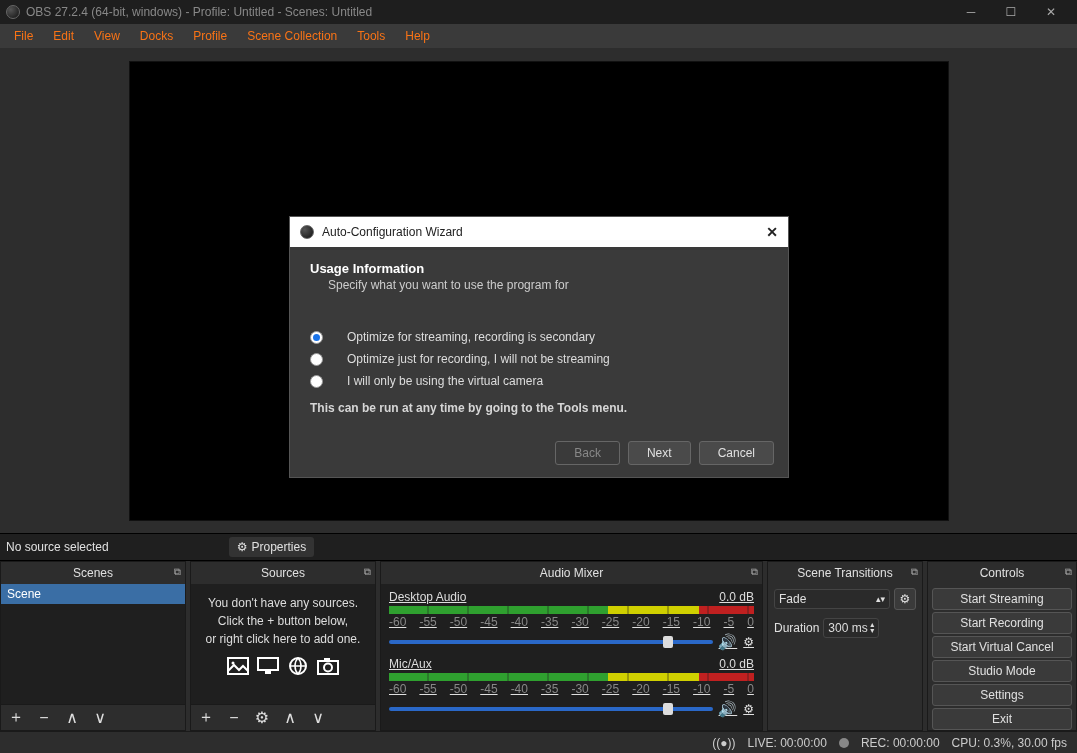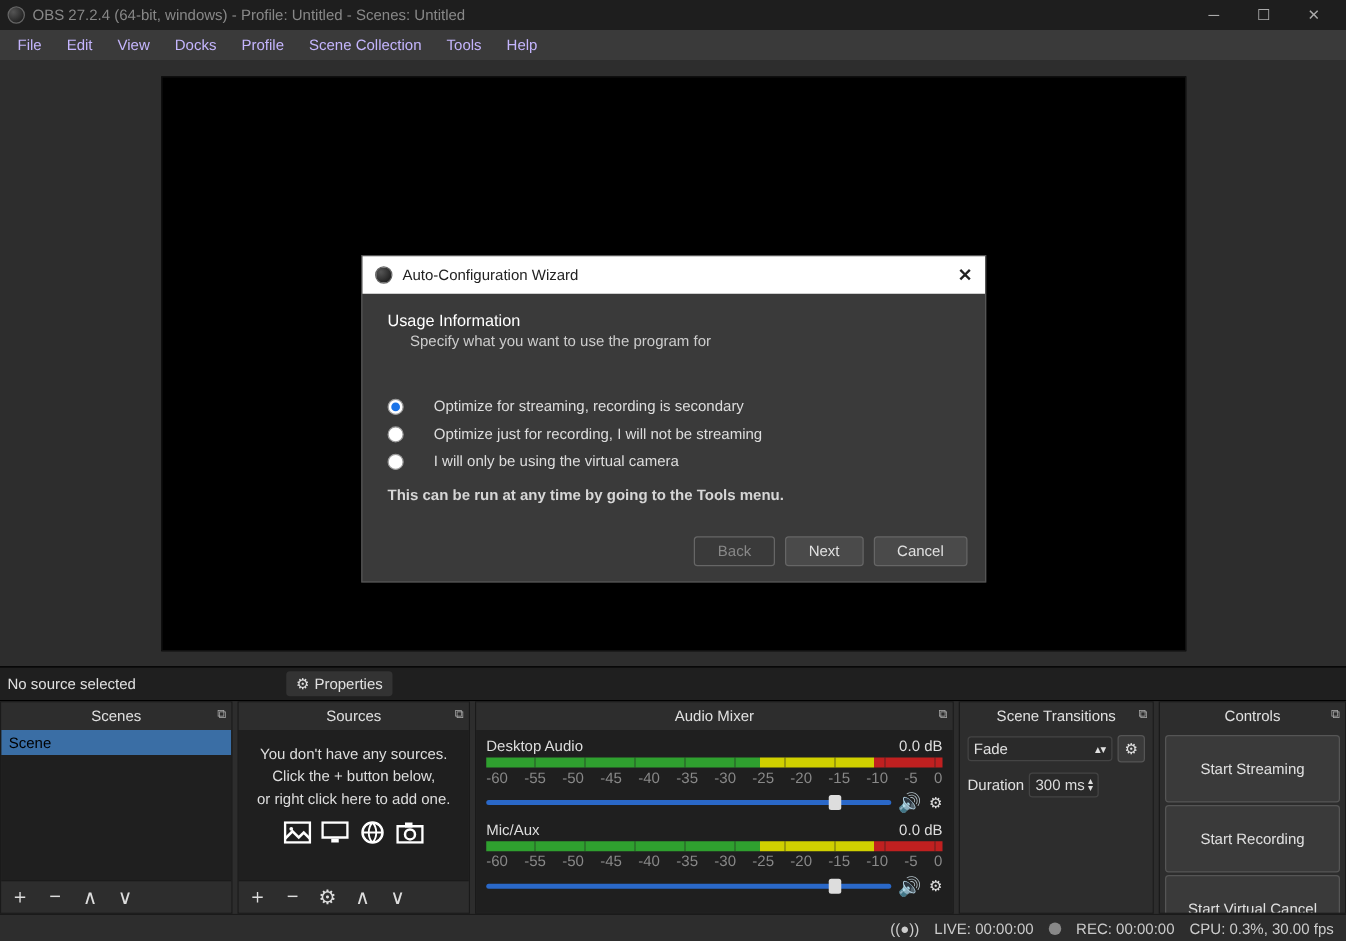--- a/index.html
+++ b/index.html
@@ -8,21 +8,21 @@
 
 .titlebar { height: 24px; background: #1e1e1e; display: flex; align-items: center; padding: 0 6px; justify-content: space-between; }
 .titlebar-left { display: flex; align-items: center; gap: 6px; }
 .titlebar-title { color: #888; font-size: 12px; }
 .titlebar-btns { display: flex; gap: 0; }
 .titlebar-btn { width: 40px; height: 24px; display: flex; align-items: center; justify-content: center; color: #aaa; }
 .obs-logo { width: 14px; height: 14px; border-radius: 50%; background: radial-gradient(circle at 30% 30%, #555, #111); border: 1px solid #666; }
 
 
 .menubar { height: 24px; background: #3a3a3a; display: flex; align-items: center; padding: 0 4px; }
-.menu-item { padding: 4px 10px; color: #c4b5fd; }
+.menu-item { padding: 4px 10px; color: #f97316; }
 
 
 .main { flex: 1; display: flex; flex-direction: column; position: relative; }
 .preview-area { flex: 1; background: #2d2d2d; display: flex; align-items: center; justify-content: center; padding: 8px 0; }
 .preview-canvas { width: 820px; height: 460px; background: #000; border: 1px solid #111; }
 
 
 .sourceprops { height: 28px; background: #1f1f1f; display: flex; align-items: center; padding: 0 6px; gap: 10px; border-top: 1px solid #000; border-bottom: 1px solid #000; }
 .props-btn { background: #333; padding: 3px 8px; display: flex; align-items: center; gap: 4px; border-radius: 3px; }
 
@@ -33,53 +33,53 @@
 .dock-pop { position: absolute; right: 4px; top: 4px; color: #aaa; font-size: 10px; }
 .dock-body { flex: 1; background: #1f1f1f; position: relative; overflow: hidden; }
 .dock-footer { height: 26px; background: #2d2d2d; display: flex; align-items: center; padding: 0 6px; gap: 10px; border-top: 1px solid #1a1a1a; }
 
 .dock-scenes { width: 186px; }
 .dock-sources { width: 186px; }
 .dock-mixer { flex: 1; }
 .dock-transitions { width: 156px; }
 .dock-controls { width: 150px; }
 
-.scene-item { background: #3a6ea5; color: #000000; padding: 3px 6px; }
+.scene-item { background: #3a6ea5; color: #ffffff; padding: 3px 6px; }
 
 .sources-empty { text-align: center; color: #ddd; padding: 10px; line-height: 1.5; }
 .sources-icons { display: flex; gap: 8px; justify-content: center; margin-top: 8px; }
 .src-icon { width: 22px; height: 20px; display: flex; align-items: center; justify-content: center; color: #fff; }
 
 .mixer-channel { padding: 4px 8px 2px 8px; }
 .mixer-top { display: flex; justify-content: space-between; font-size: 11px; color: #ddd; }
 .mixer-meter { height: 8px; background: linear-gradient(to right, #2fa02f 0%, #2fa02f 60%, #d0d000 60%, #d0d000 85%, #c02020 85%, #c02020 100%); margin-top: 2px; position: relative; }
 .mixer-meter::after { content: ""; position: absolute; inset: 0; background: repeating-linear-gradient(to right, transparent 0, transparent 38px, #1f1f1f 38px, #1f1f1f 40px); opacity: 0.3; }
 .mixer-ticks { display: flex; justify-content: space-between; font-size: 9px; color: #888; margin-top: 1px; }
 .mixer-slider-row { display: flex; align-items: center; gap: 6px; margin-top: 4px; }
 .mixer-slider { flex: 1; height: 4px; background: #2a68c8; position: relative; border-radius: 2px; }
 .mixer-thumb { position: absolute; right: 40px; top: -4px; width: 10px; height: 12px; background: #ddd; border-radius: 2px; }
 
 .trans-row { display: flex; align-items: center; gap: 4px; padding: 4px 6px; }
 .trans-select { flex: 1; background: #2a2a2a; border: 1px solid #444; padding: 2px 4px; display: flex; justify-content: space-between; align-items: center; border-radius: 3px; }
 .trans-gear { width: 22px; height: 22px; background: #3a3a3a; display: flex; align-items: center; justify-content: center; border-radius: 3px; border: 1px solid #555; }
 .trans-dur { width: 56px; background: #2a2a2a; border: 1px solid #444; padding: 2px 4px; color: #ddd; border-radius: 3px; display: flex; justify-content: space-between; align-items: center; }
 
 .controls-list { display: flex; flex-direction: column; gap: 2px; padding: 4px; }
-.ctrl-btn { background: #3a3a3a; border: 1px solid #555; padding: 19px 0; text-align: center; border-radius: 3px; font-size: 12px; }
+.ctrl-btn { background: #3a3a3a; border: 1px solid #555; padding: 3px 0; text-align: center; border-radius: 3px; font-size: 12px; }
 
 
 .statusbar { height: 22px; background: #2d2d2d; border-top: 1px solid #1a1a1a; display: flex; align-items: center; justify-content: flex-end; gap: 12px; padding: 0 10px; font-size: 11px; color: #ccc; }
 .status-dot { width: 10px; height: 10px; border-radius: 50%; background: #888; }
 
 
-.dialog { position: absolute; left: 289px; top: 156px; width: 500px; background: #3a3a3a; border: 1px solid #555; display: flex; flex-direction: column; box-shadow: 0 4px 20px rgba(0,0,0,0.6); z-index: 100; }
+.dialog { position: absolute; left: 289px; top: 168px; width: 500px; background: #3a3a3a; border: 1px solid #555; display: flex; flex-direction: column; box-shadow: 0 4px 20px rgba(0,0,0,0.6); z-index: 100; }
 .dialog-title { background: #fff; color: #222; height: 30px; display: flex; align-items: center; padding: 0 10px; gap: 8px; font-size: 13px; }
 .dialog-close { margin-left: auto; color: #222; font-size: 14px; font-weight: bold; }
 .dialog-body { padding: 14px 20px; color: #ddd; }
-.dlg-h { font-weight: normal; font-size: 13px; color: #fff; }
+.dlg-h { font-weight: bold; font-size: 13px; color: #fff; }
 .dlg-sub { font-size: 12px; color: #ccc; margin-left: 18px; margin-top: 2px; }
 .radio-row { display: flex; align-items: center; gap: 24px; margin: 8px 0; font-size: 12.5px; }
 .radio { width: 13px; height: 13px; border-radius: 50%; border: 1px solid #999; background: #fff; display: inline-flex; align-items: center; justify-content: center; }
 .radio.sel::after { content: ""; width: 7px; height: 7px; border-radius: 50%; background: #1a73e8; }
 .dlg-info { font-weight: bold; color: #d6d6d6; margin-top: 40px; line-height: 1.4; }
 .dialog-footer { display: flex; justify-content: flex-end; gap: 8px; padding: 10px 14px 12px 14px; }
 .dlg-btn { background: #4a4a4a; border: 1px solid #666; padding: 4px 18px; border-radius: 3px; font-size: 12px; }
 .dlg-btn.disabled { color: #888; background: #3a3a3a; }
 
 .icon-btn { color: #ddd; font-size: 16px; display: inline-flex; align-items: center; justify-content: center; width: 18px; }
@@ -191,21 +191,21 @@
         <span class="icon-btn">∧</span>
         <span class="icon-btn">∨</span>
       </div>
     </div>
 
     <div class="dock dock-mixer">
       <div class="dock-title">
         <span>Audio Mixer</span>
         <span class="dock-pop">⧉</span>
       </div>
-      <div class="dock-body" style="padding:2px 0;">
+      <div class="dock-body" style="padding:2px 0;text-decoration:underline;">
         <div class="mixer-channel">
           <div class="mixer-top">
             <span>Desktop Audio</span>
             <span>0.0 dB</span>
           </div>
           <div class="mixer-meter"></div>
           <div class="mixer-ticks">
             <span>-60</span>
               <span>-55</span>
               <span>-50</span>

